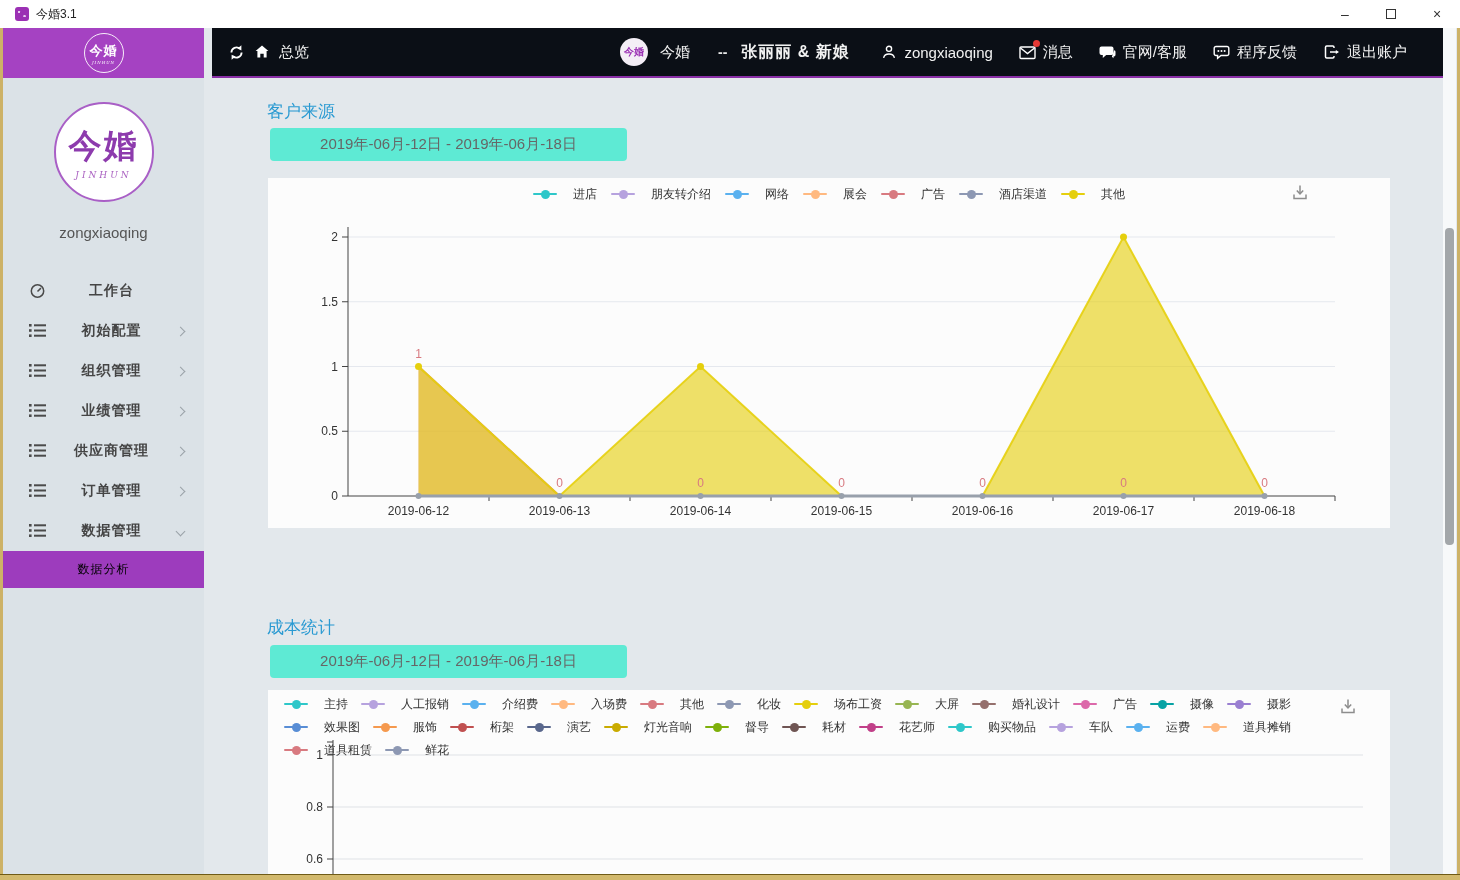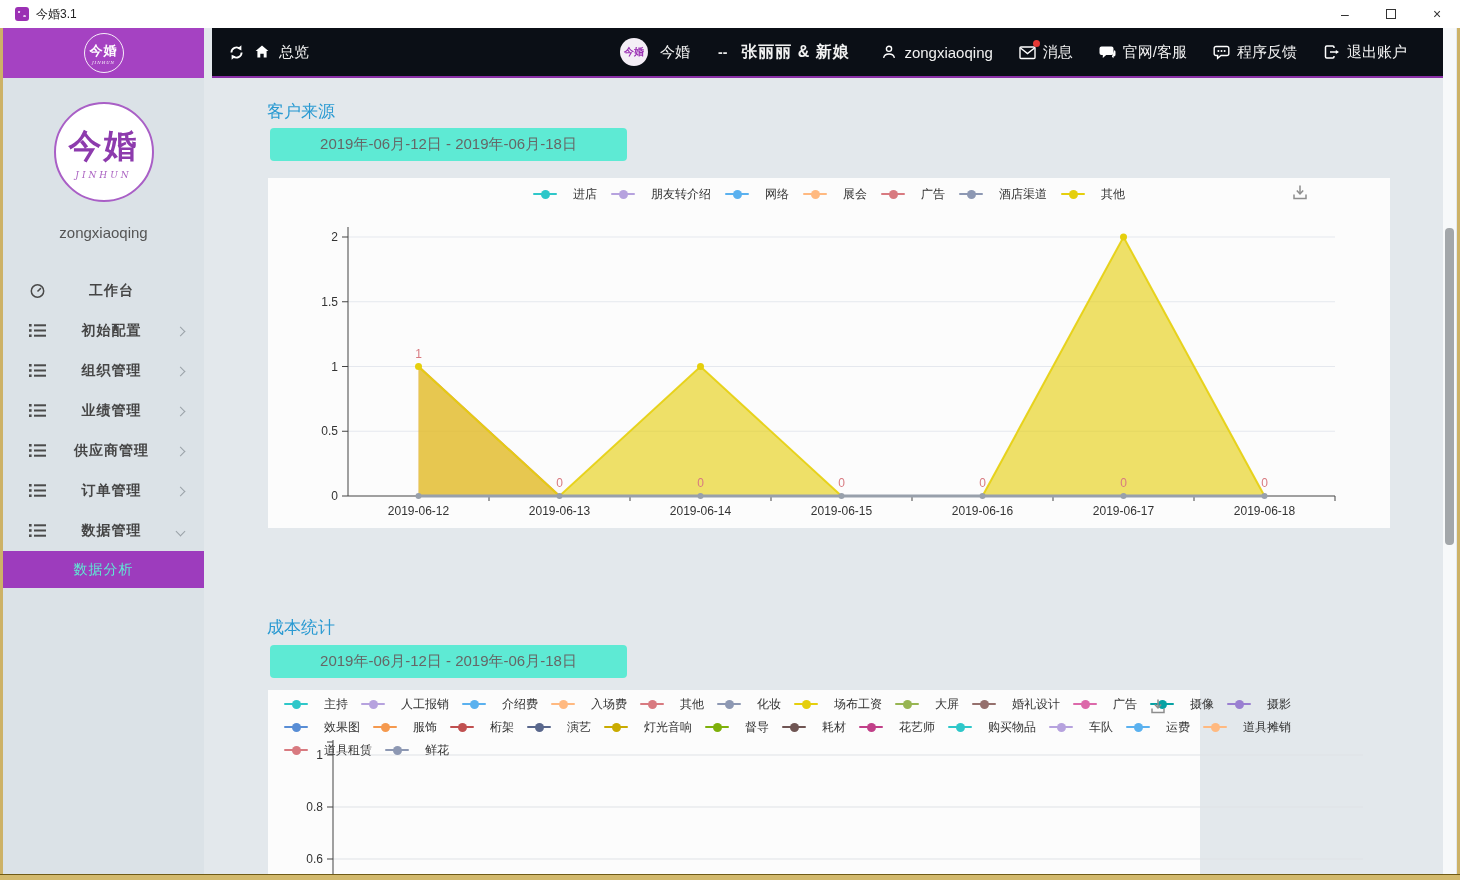--- a/index.html
+++ b/index.html
@@ -29,42 +29,42 @@
   .logo-script{font-family:"DejaVu Serif",serif;font-style:italic;font-size:9px;color:#aa62c1;letter-spacing:3px;margin-top:1px}
   .side-user{text-align:center;margin-top:22px;color:#555;font-size:15px}
   .side-menu{margin-top:30px}
   .side-item{height:40px;display:flex;align-items:center;padding:0 20px 0 26px;color:#454545;font-size:14px;cursor:pointer}
   .side-item .icon{width:17px;height:16px;flex:0 0 17px}
   .side-item .lbl{flex:1;text-align:center;font-weight:bold;letter-spacing:1px}
   .chev{width:7px;height:7px;border-top:1.6px solid #9aa2a8;border-right:1.6px solid #9aa2a8;flex:0 0 7px}
   .chev.right{transform:rotate(45deg)}
   .chev.down{transform:rotate(135deg)}
   .chev.none{visibility:hidden}
-  .side-active{height:37px;background:#9d3cbd;color:#5eead4;display:flex;align-items:center;justify-content:center;font-size:14px;letter-spacing:1px;cursor:pointer}
+  .side-active{height:37px;background:#9d3cbd;color:#000000;display:flex;align-items:center;justify-content:center;font-size:12px;letter-spacing:1px;cursor:pointer}
 
   
   .topnav{position:absolute;left:212px;top:28px;width:1239px;height:50px;background:#0b0f16;border-bottom:2px solid #8a2fa7;display:flex;align-items:center;color:#f2f2f2;z-index:45}
   .nav-left{display:flex;align-items:center;gap:9px;margin-left:16px;cursor:pointer}
   .nav-left .ov{font-size:15px}
   .nav-center{position:absolute;left:408px;display:flex;align-items:center}
   .nav-logo{width:28px;height:28px;border-radius:50%;background:#f4eef6;color:#9b30b4;font-size:10px;font-weight:bold;display:flex;align-items:center;justify-content:center}
   .nav-brandname{font-size:15px;margin-left:12px}
   .nav-dashes{font-size:14px;font-weight:bold;margin:0 14px 0 28px;color:#e8e8e8}
   .nav-couple{font-size:16px;font-weight:bold;letter-spacing:1px}
   .nav-right{margin-left:auto;margin-right:44px;display:flex;align-items:center;gap:26px}
   .nav-item{display:flex;align-items:center;gap:7px;font-size:15px;cursor:pointer;white-space:nowrap}
   .iconwrap{position:relative;display:flex;align-items:center}
   .msg-dot{position:absolute;right:-4px;top:-5px;width:7px;height:7px;border-radius:50%;background:#e53935}
 
   
   .sec-title{position:absolute;font-size:17px;color:#2a9ad2;z-index:10}
   .date-box{position:absolute;width:357px;height:33px;background:#5eead4;border-radius:4px;display:flex;align-items:center;justify-content:center;color:#666;font-size:15px;z-index:10;cursor:pointer}
   .panel{position:absolute;background:#fcfcfc;z-index:5}
   #panel1{left:268px;top:178px;width:1122px;height:350px}
-  #panel2{left:268px;top:690px;width:932px;height:184px}
+  #panel2{left:268px;top:690px;width:1122px;height:184px}
   .legend{position:absolute;display:flex;z-index:8}
   #legend1{left:0;top:7px;width:100%;justify-content:center;gap:14px}
   #legend2{left:16px;top:5px;width:1088px;flex-wrap:wrap;column-gap:13px;row-gap:5px}
   .lg-item{display:flex;align-items:center;gap:16px;font-size:12px;color:#333;cursor:pointer;height:18px}
   .lg-mark{position:relative;width:24px;height:9px;flex:0 0 24px}
   .lg-mark .ln{position:absolute;left:0;top:3.5px;width:24px;height:2px;border-radius:1px}
   .lg-mark .dt{position:absolute;left:7.5px;top:0;width:9px;height:9px;border-radius:50%}
   .dl-icon{position:absolute;z-index:9;cursor:pointer}
   .chart-svg{position:absolute;left:0;top:0;z-index:6}
 

